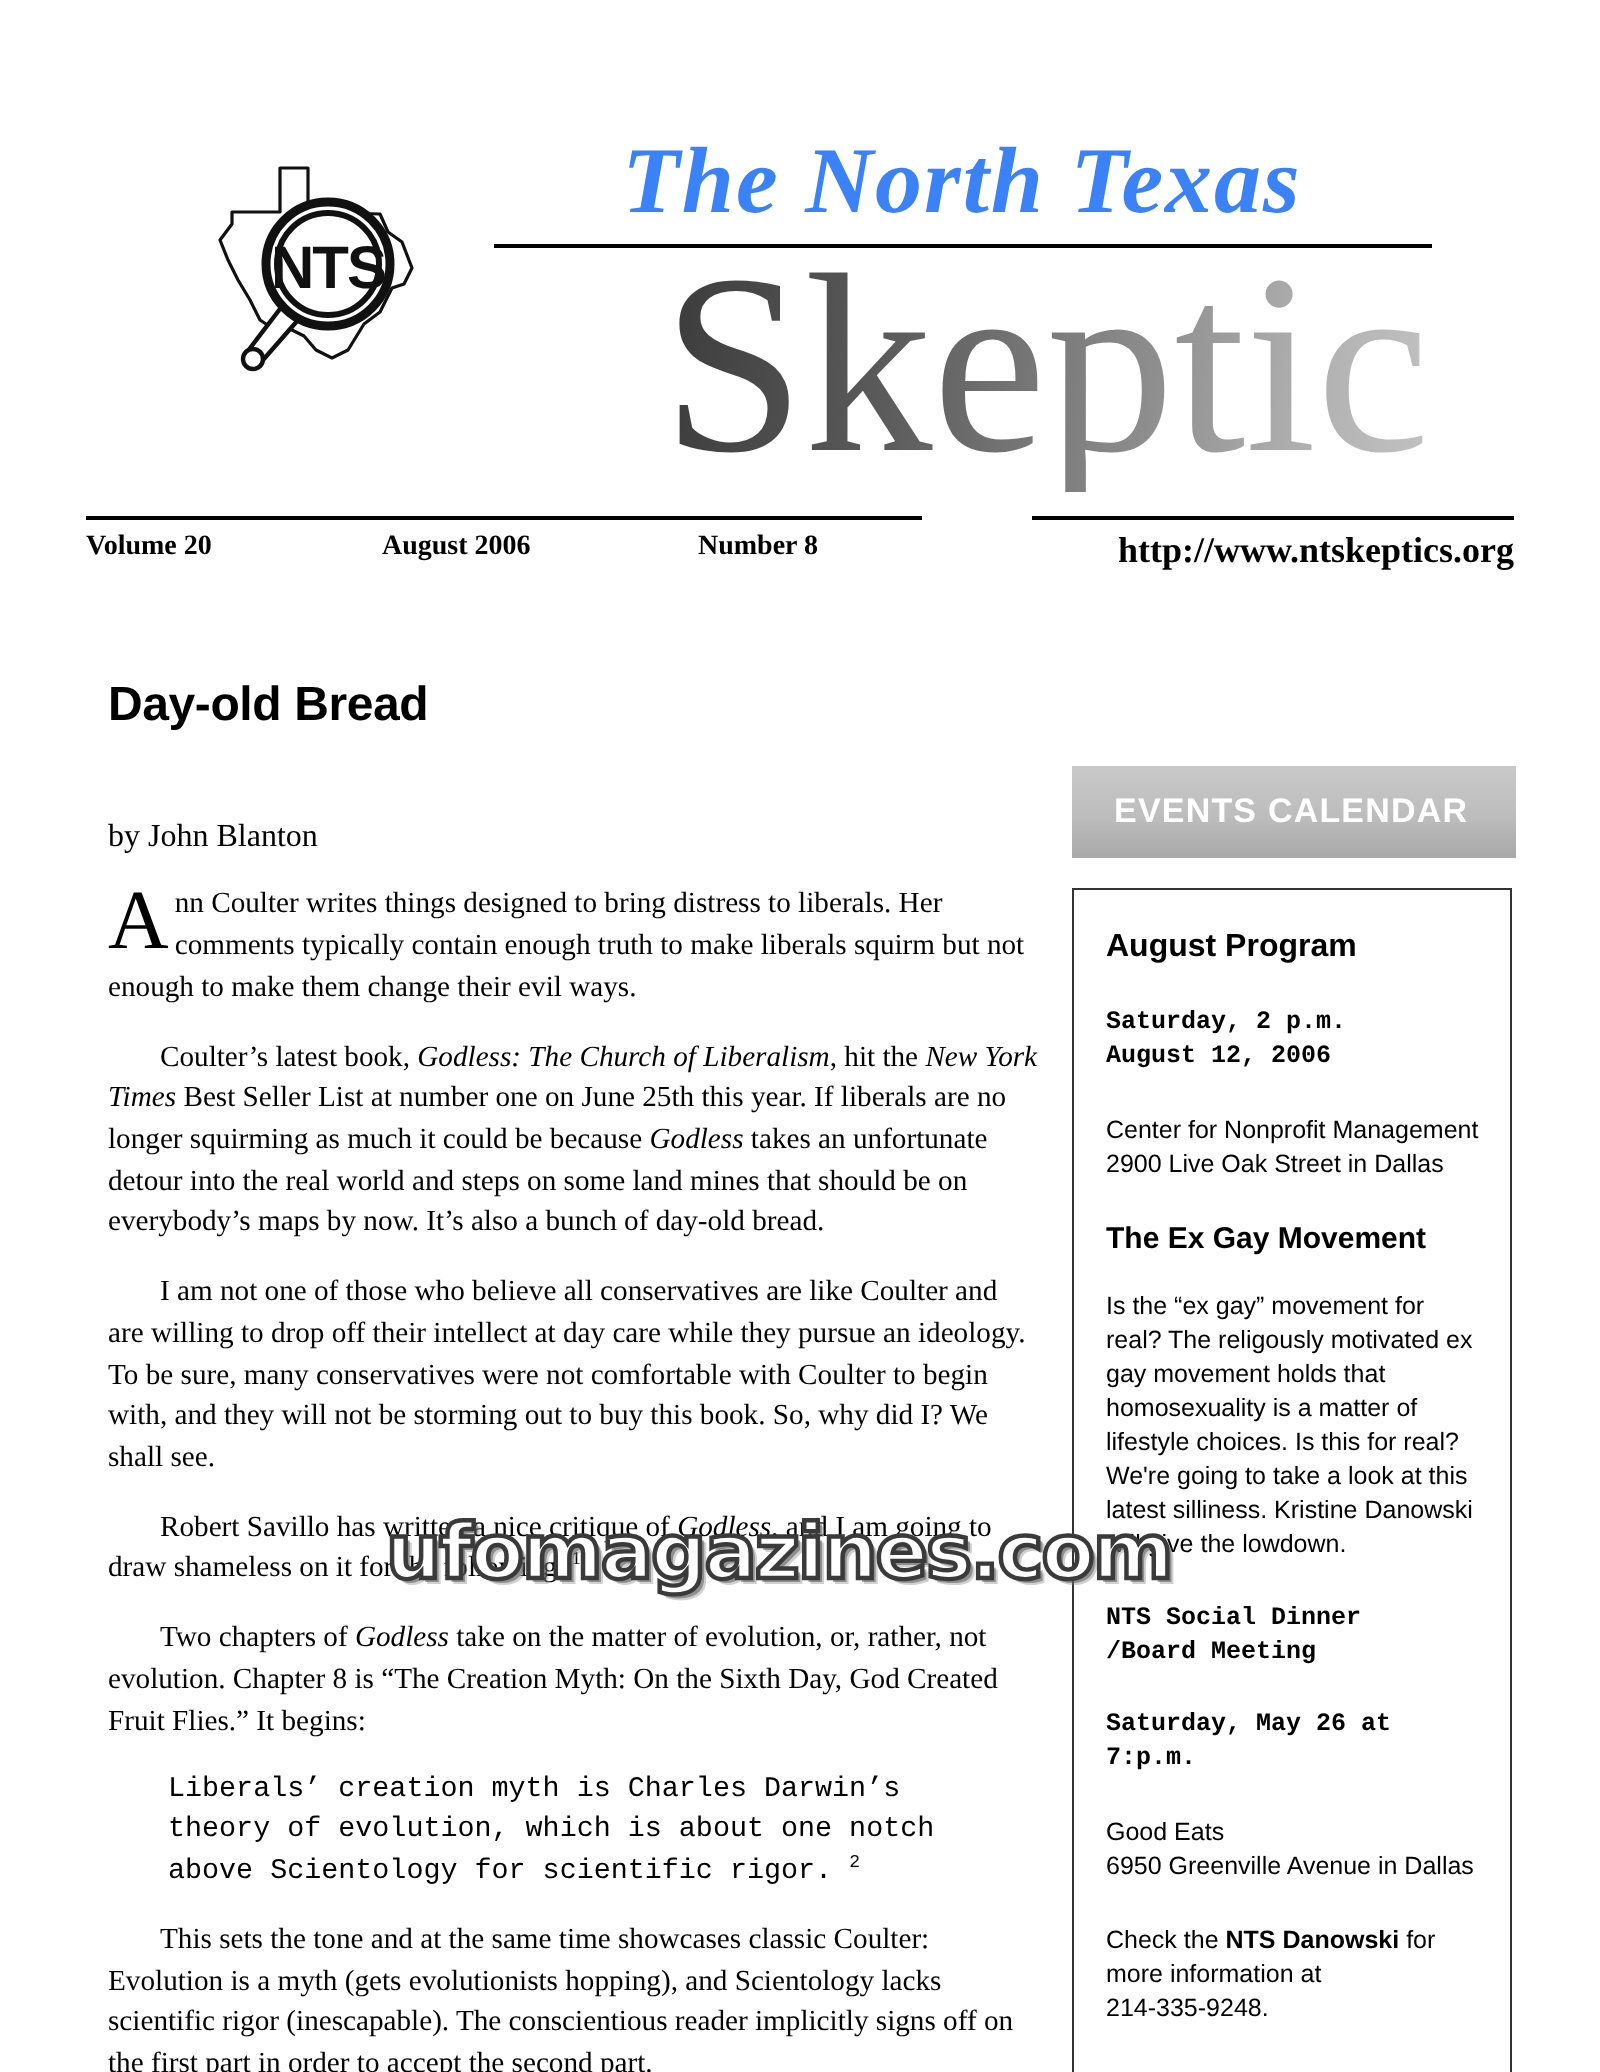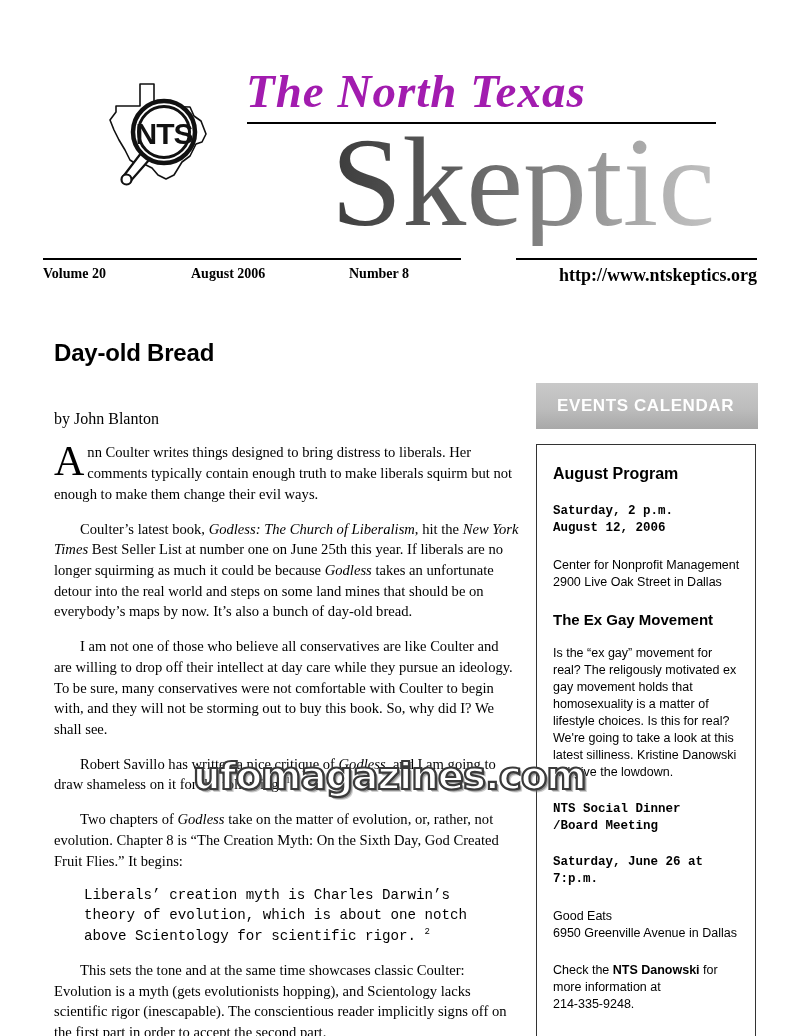--- a/index.html
+++ b/index.html
@@ -31,29 +31,29 @@
     width: 150px;
     height: 125px;
   }
   #logo-block svg { display: block; }
 
   #title-the-north-texas {
     position: absolute;
     left: 246px;
     top: 68px;
     width: 470px;
-    text-align: left;
+    text-align: center;
     font-family: "Liberation Serif", serif;
     font-weight: bold;
     font-style: italic;
     font-size: 47px;
     letter-spacing: 1px;
     line-height: 1;
     white-space: nowrap;
-    color: #a21caf;
+    color: #3b82f6;
   }
   #title-rule-top {
     position: absolute;
     left: 247px;
     top: 122px;
     width: 469px;
     height: 2px;
     background: #000000;
   }
 
@@ -310,19 +310,19 @@
   <div id="events-header">
     <span id="events-header-label">EVENTS CALENDAR</span>
   </div>
   <div id="events-box">
       <div class="sb-h1">August Program</div>
       <div class="sb-bold">Saturday, 2 p.m.<br>August 12, 2006</div>
       <div class="sb-text">Center for Nonprofit Management<br>2900 Live Oak Street in Dallas</div>
       <div class="sb-h2">The Ex Gay Movement</div>
       <div class="sb-text">Is the “ex gay” movement for real? The religously motivated ex gay movement holds that homosexuality is a matter of lifestyle choices. Is this for real? We're going to take a look at this latest silliness.  Kristine Danowski will give the lowdown.</div>
       <div class="sb-bold">NTS Social Dinner<br>/Board Meeting</div>
-      <div class="sb-bold">Saturday, June 26 at 7:p.m.</div>
+      <div class="sb-bold">Saturday, May 26 at 7:p.m.</div>
       <div class="sb-text">Good Eats<br>6950 Greenville Avenue in Dallas</div>
       <div class="sb-text">Check the <b>NTS Danowski</b> for more information at<br>214-335-9248.</div>
     </div>
 </div>
 
 <div id="watermark">ufomagazines.com</div>
 
 </body></html>

